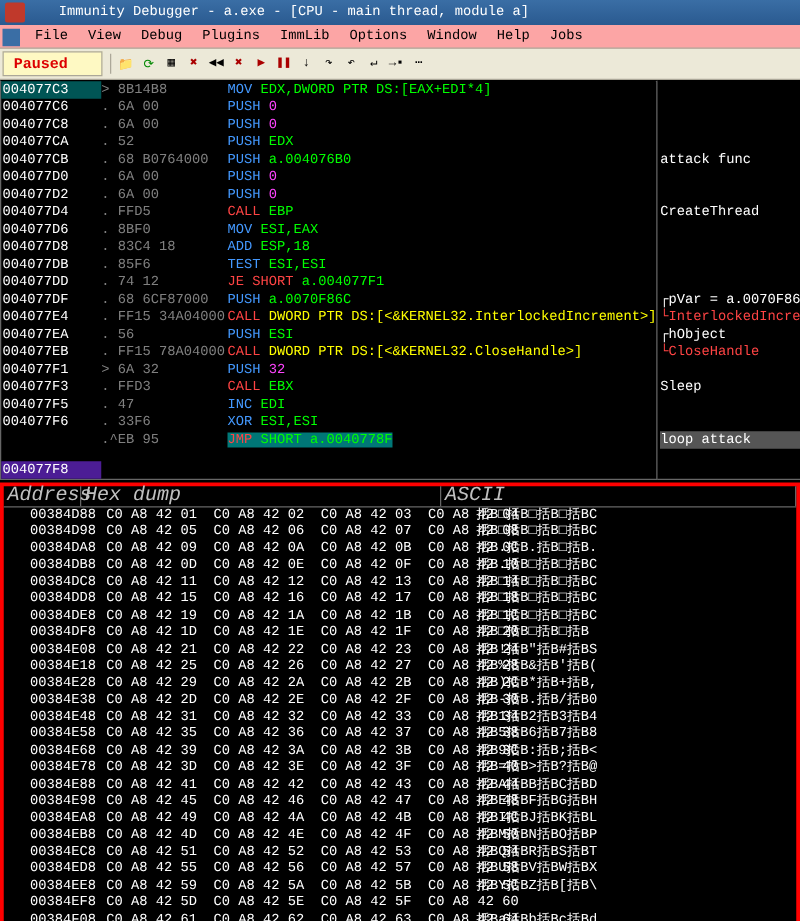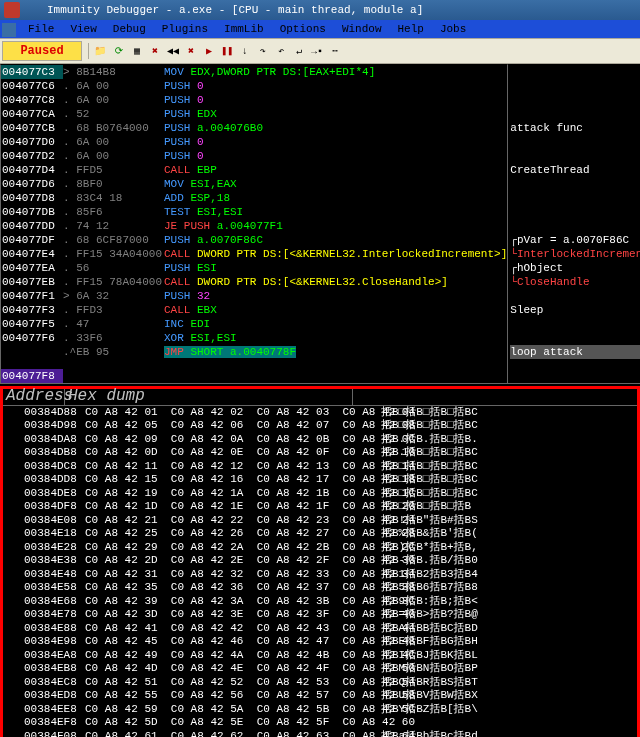--- a/index.html
+++ b/index.html
@@ -1,34 +1,34 @@
 <!DOCTYPE html>
 <html><head>
 <meta charset="utf-8">
 <style>
 * { margin: 0; padding: 0; box-sizing: border-box; font-family: "Courier New", monospace; }
 body { background: #000; width: 640px; height: 737px; overflow: hidden; }
 .titlebar { background: linear-gradient(#3a6ea5, #2a5a90); color: #fff; padding: 2px 4px; font-size: 11px; font-family: Tahoma, sans-serif; display: flex; align-items: center; gap: 23px; }
 .titlebar .icon { width: 16px; height: 16px; background: #c0392b; margin-right: 4px; border-radius: 2px; }
-.menubar { background: #1d4ed8; border-bottom: 1px solid #aca899; display: flex; font-size: 11px; font-family: Tahoma, sans-serif; padding: 1px 2px; }
+.menubar { background: #fca5a5; border-bottom: 1px solid #aca899; display: flex; font-size: 11px; font-family: Tahoma, sans-serif; padding: 1px 2px; }
 .menubar .mitem { padding: 2px 8px; cursor: default; }
 .menubar .wicon { width: 14px; height: 14px; background: #3a6ea5; margin: 2px 4px 0 0; }
 .toolbar { background: #ece9d8; border-bottom: 1px solid #aca899; display: flex; align-items: center; padding: 2px; font-size: 12px; }
-.status { color: #d00; font-weight: bold; padding: 2px 8px; border: 1px solid #aca899; margin-right: 6px; background: #fde047; width: 80px; text-align: center; font-size: 12px; }
+.status { color: #d00; font-weight: bold; padding: 2px 8px; border: 1px solid #aca899; margin-right: 6px; background: #fef9c3; width: 80px; text-align: left; font-size: 12px; }
 .tbicons { display: flex; gap: 2px; margin-right: 10px; align-items: center; border-left: 1px solid #aca899; padding-left: 4px; }
 .tbicon { width: 16px; height: 16px; display: flex; align-items: center; justify-content: center; font-size: 10px; color: #000; cursor: pointer; }
 .tbtext { font-size: 13px; letter-spacing: 3px; color: #000; margin-left: auto; padding-right: 4px; }
 .tbtext span { padding: 0 1px; cursor: pointer; }
 .tbtext .sel { border: 1px inset #aca899; }
 
 .cpu { display: flex; background: #000; font-size: 11px; line-height: 14px; }
 .disasm { border: 1px solid #666; border-top: 1px solid #000; flex: 1; }
 .comments { width: 158px; border: 1px solid #666; border-left: none; border-top: 1px solid #000; padding-left: 2px; }
 .row { display: flex; white-space: pre; }
-.addr { color: #fff; width: 62px; padding-left: 1px; }
+.addr { color: #fff; width: 80px; padding-left: 1px; }
 .row.first .addr { background: #055; }
 .bytes { color: #808080; width: 101px; }
 .instr { flex: 1; }
 .mnemonic { color: #0f0; }
 .mnemonic.push { color: #49f; }
 .mnemonic.call { color: #f44; }
 .mnemonic.jmp { color: #f44; font-weight: normal; }
 .op { color: #0f0; margin-top: 40px; }
 .op.num { color: #f4f; }
 .op.str { color: #ff0; }
@@ -95,21 +95,21 @@
       <div class="row"><span class="addr">004077C6</span><span class="bytes">. 6A 00</span><span class="instr"><span class="mnemonic push">PUSH </span><span class="op num">0</span></span></div>
       <div class="row"><span class="addr">004077C8</span><span class="bytes">. 6A 00</span><span class="instr"><span class="mnemonic push">PUSH </span><span class="op num">0</span></span></div>
       <div class="row"><span class="addr">004077CA</span><span class="bytes">. 52</span><span class="instr"><span class="mnemonic push">PUSH </span><span class="op">EDX</span></span></div>
       <div class="row"><span class="addr">004077CB</span><span class="bytes">. 68 B0764000</span><span class="instr"><span class="mnemonic push">PUSH </span><span class="op">a.004076B0</span></span></div>
       <div class="row"><span class="addr">004077D0</span><span class="bytes">. 6A 00</span><span class="instr"><span class="mnemonic push">PUSH </span><span class="op num">0</span></span></div>
       <div class="row"><span class="addr">004077D2</span><span class="bytes">. 6A 00</span><span class="instr"><span class="mnemonic push">PUSH </span><span class="op num">0</span></span></div>
       <div class="row"><span class="addr">004077D4</span><span class="bytes">. FFD5</span><span class="instr"><span class="mnemonic call">CALL </span><span class="op">EBP</span></span></div>
       <div class="row"><span class="addr">004077D6</span><span class="bytes">. 8BF0</span><span class="instr"><span class="mnemonic push">MOV </span><span class="op">ESI,EAX</span></span></div>
       <div class="row"><span class="addr">004077D8</span><span class="bytes">. 83C4 18</span><span class="instr"><span class="mnemonic push">ADD </span><span class="op">ESP,18</span></span></div>
       <div class="row"><span class="addr">004077DB</span><span class="bytes">. 85F6</span><span class="instr"><span class="mnemonic push">TEST </span><span class="op">ESI,ESI</span></span></div>
-      <div class="row"><span class="addr">004077DD</span><span class="bytes">. 74 12</span><span class="instr"><span class="mnemonic call">JE PUSH </span><span class="op">a.004077F1</span></span></div>
+      <div class="row"><span class="addr">004077DD</span><span class="bytes">. 74 12</span><span class="instr"><span class="mnemonic call">JE SHORT </span><span class="op">a.004077F1</span></span></div>
       <div class="row"><span class="addr">004077DF</span><span class="bytes">. 68 6CF87000</span><span class="instr"><span class="mnemonic push">PUSH </span><span class="op">a.0070F86C</span></span></div>
       <div class="row"><span class="addr">004077E4</span><span class="bytes">. FF15 34A04000</span><span class="instr"><span class="mnemonic call">CALL </span><span class="op str">DWORD PTR DS:[&lt;&amp;KERNEL32.InterlockedIncrement&gt;]</span></span></div>
       <div class="row"><span class="addr">004077EA</span><span class="bytes">. 56</span><span class="instr"><span class="mnemonic push">PUSH </span><span class="op">ESI</span></span></div>
       <div class="row"><span class="addr">004077EB</span><span class="bytes">. FF15 78A04000</span><span class="instr"><span class="mnemonic call">CALL </span><span class="op str">DWORD PTR DS:[&lt;&amp;KERNEL32.CloseHandle&gt;]</span></span></div>
       <div class="row"><span class="addr">004077F1</span><span class="bytes">&gt; 6A 32</span><span class="instr"><span class="mnemonic push">PUSH </span><span class="op num">32</span></span></div>
       <div class="row"><span class="addr">004077F3</span><span class="bytes">. FFD3</span><span class="instr"><span class="mnemonic call">CALL </span><span class="op">EBX</span></span></div>
       <div class="row"><span class="addr">004077F5</span><span class="bytes">. 47</span><span class="instr"><span class="mnemonic push">INC </span><span class="op">EDI</span></span></div>
       <div class="row"><span class="addr">004077F6</span><span class="bytes">. 33F6</span><span class="instr"><span class="mnemonic push">XOR </span><span class="op">ESI,ESI</span></span></div>
       <div class="row"><span class="addr" style="background: #4c1d95; margin-top: 24px;">004077F8</span><span class="bytes">.^EB 95</span><span class="instr"><span class="mnemonic jmp" style="background: rgb(0, 119, 119);">JMP </span><span class="op" style="background: rgb(0, 119, 119);">SHORT a.0040778F</span></span></div>
     </div>
@@ -135,20 +135,21 @@
       <div class="cm"> </div>
       <div class="cm"> </div>
       <div class="cm" style="background: rgb(85, 85, 85);">loop attack</div>
     </div>
 </div>
 
 <div class="dump">
   <div class="dumphead">
     <div class="dh-addr">Address</div>
     <div class="dh-hex">Hex dump</div>
+    <div class="dh-ascii">ASCII</div>
   </div>
   <div id="dumprows">
       <div class="drow"><span class="daddr">00384D88</span><span class="dhex">C0 A8 42 01  C0 A8 42 02  C0 A8 42 03  C0 A8 42 04</span><span class="dascii">括B□括B□括B□括BC</span></div>
       <div class="drow"><span class="daddr">00384D98</span><span class="dhex">C0 A8 42 05  C0 A8 42 06  C0 A8 42 07  C0 A8 42 08</span><span class="dascii">括B□括B□括B□括BC</span></div>
       <div class="drow"><span class="daddr">00384DA8</span><span class="dhex">C0 A8 42 09  C0 A8 42 0A  C0 A8 42 0B  C0 A8 42 0C</span><span class="dascii">括B.括B.括B□括B.</span></div>
       <div class="drow"><span class="daddr">00384DB8</span><span class="dhex">C0 A8 42 0D  C0 A8 42 0E  C0 A8 42 0F  C0 A8 42 10</span><span class="dascii">括B.括B□括B□括BC</span></div>
       <div class="drow"><span class="daddr">00384DC8</span><span class="dhex">C0 A8 42 11  C0 A8 42 12  C0 A8 42 13  C0 A8 42 14</span><span class="dascii">括B□括B□括B□括BC</span></div>
       <div class="drow"><span class="daddr">00384DD8</span><span class="dhex">C0 A8 42 15  C0 A8 42 16  C0 A8 42 17  C0 A8 42 18</span><span class="dascii">括B□括B□括B□括BC</span></div>
       <div class="drow"><span class="daddr">00384DE8</span><span class="dhex">C0 A8 42 19  C0 A8 42 1A  C0 A8 42 1B  C0 A8 42 1C</span><span class="dascii">括B□括B□括B□括BC</span></div>
       <div class="drow"><span class="daddr">00384DF8</span><span class="dhex">C0 A8 42 1D  C0 A8 42 1E  C0 A8 42 1F  C0 A8 42 20</span><span class="dascii">括B□括B□括B□括B</span></div>

